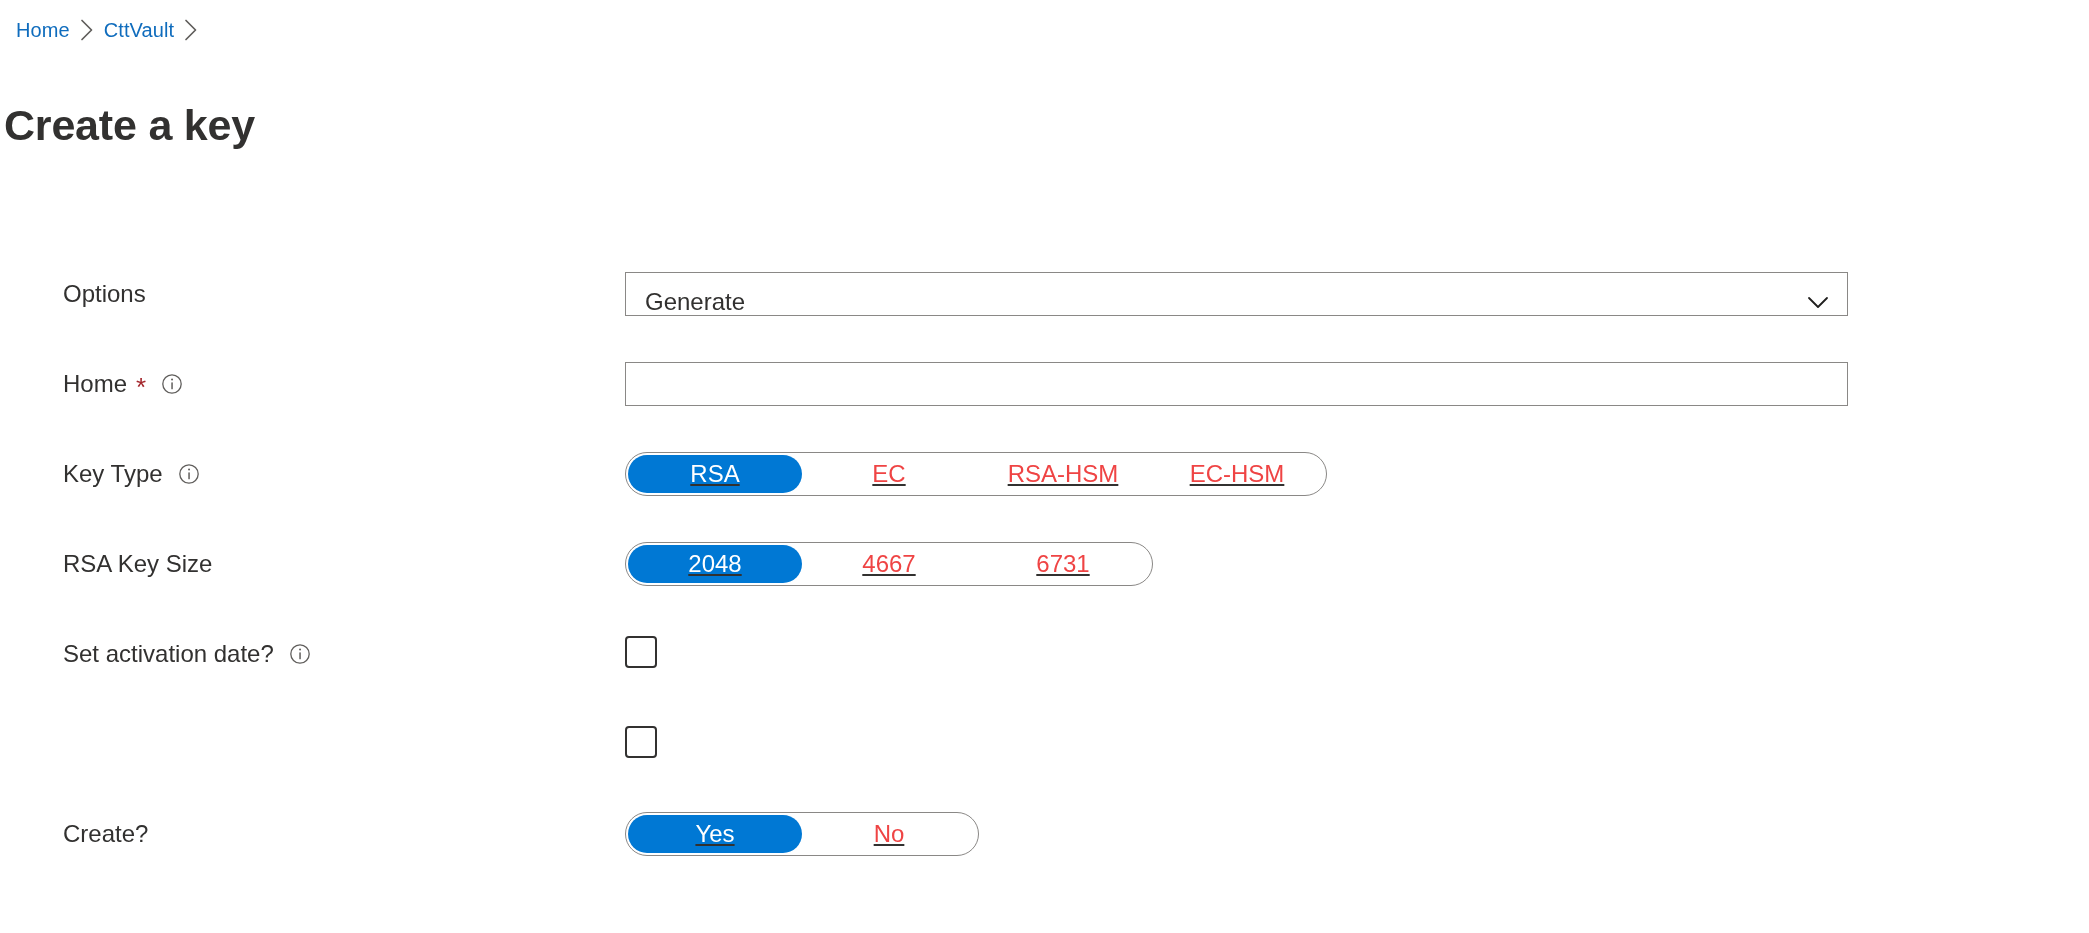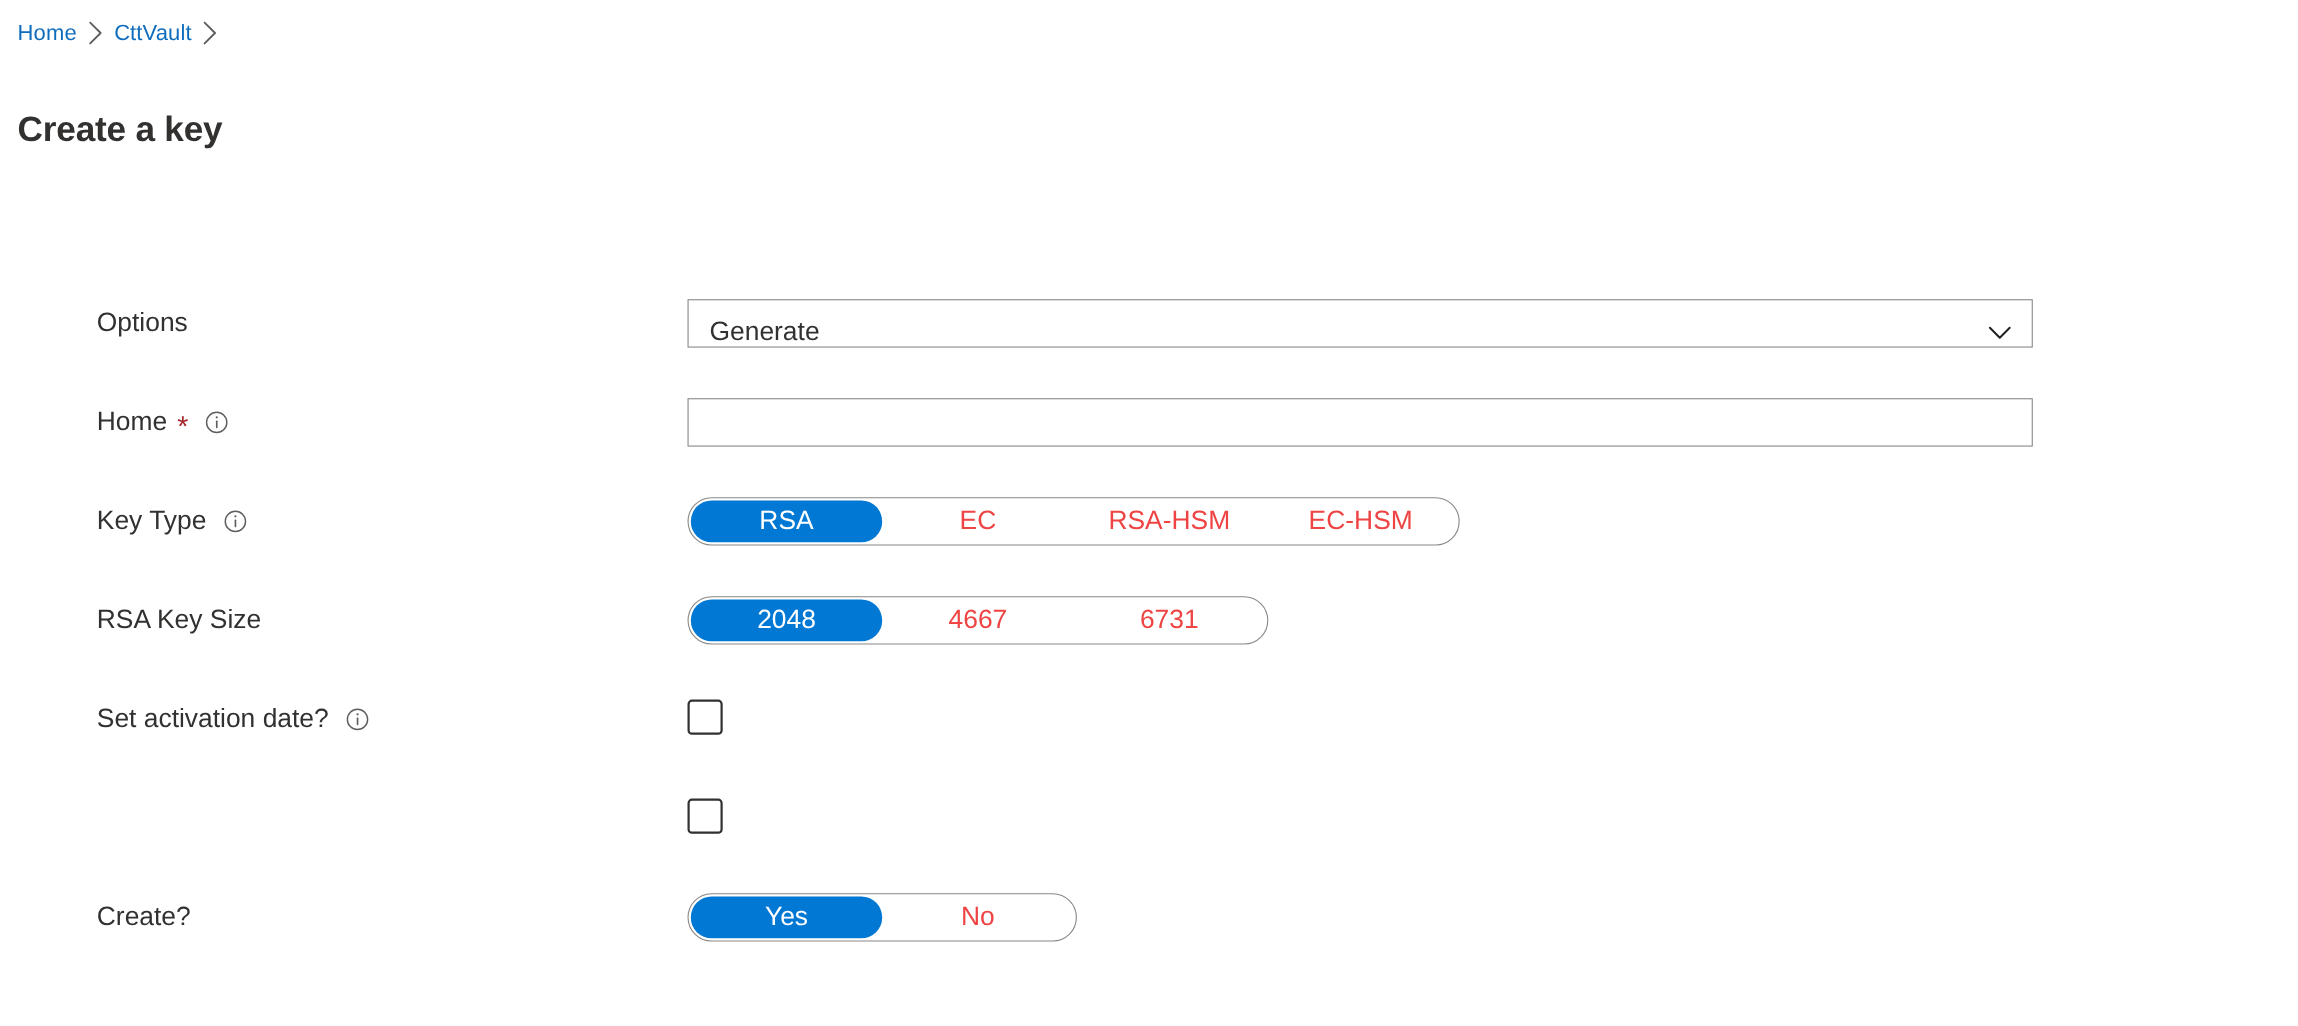--- a/index.html
+++ b/index.html
@@ -47,23 +47,23 @@
     justify-content: center;
     width: 34px;
     height: 26px;
     color: #605e5c;
   }
   .crumb-sep svg { display: block; }
 
   
   .page-title {
     position: absolute;
-    left: 16px;
+    left: 4px;
     top: 70px;
-    font-size: 32px;
+    font-size: 43px;
     line-height: 52px;
     font-weight: 600;
     color: #323130;
     letter-spacing: -0.2px;
   }
 
   
   .form {
     position: absolute;
     left: 0;
@@ -78,21 +78,20 @@
     position: absolute;
     left: 63px;
     top: 0;
     height: 44px;
     display: flex;
     align-items: center;
     font-size: 24px;
     line-height: 30px;
     color: #323130;
     white-space: nowrap;
-    margin-left: 25px;
   }
   .req-star {
     color: #a4262c;
     font-size: 26px;
     line-height: 22px;
     margin-left: 9px;
     position: relative;
     top: 3px;
   }
   .info-icon {
@@ -162,20 +161,21 @@
   
   .pill-group {
     display: inline-flex;
     align-items: center;
     height: 44px;
     box-sizing: border-box;
     border: 1px solid #8a8886;
     border-radius: 22px;
     background: #ffffff;
     padding: 2px;
+    text-decoration: underline;
   }
   .pill {
     display: inline-flex;
     align-items: center;
     justify-content: center;
     height: 38px;
     border-radius: 19px;
     padding: 0 16px;
     font-size: 24px;
     line-height: 28px;

